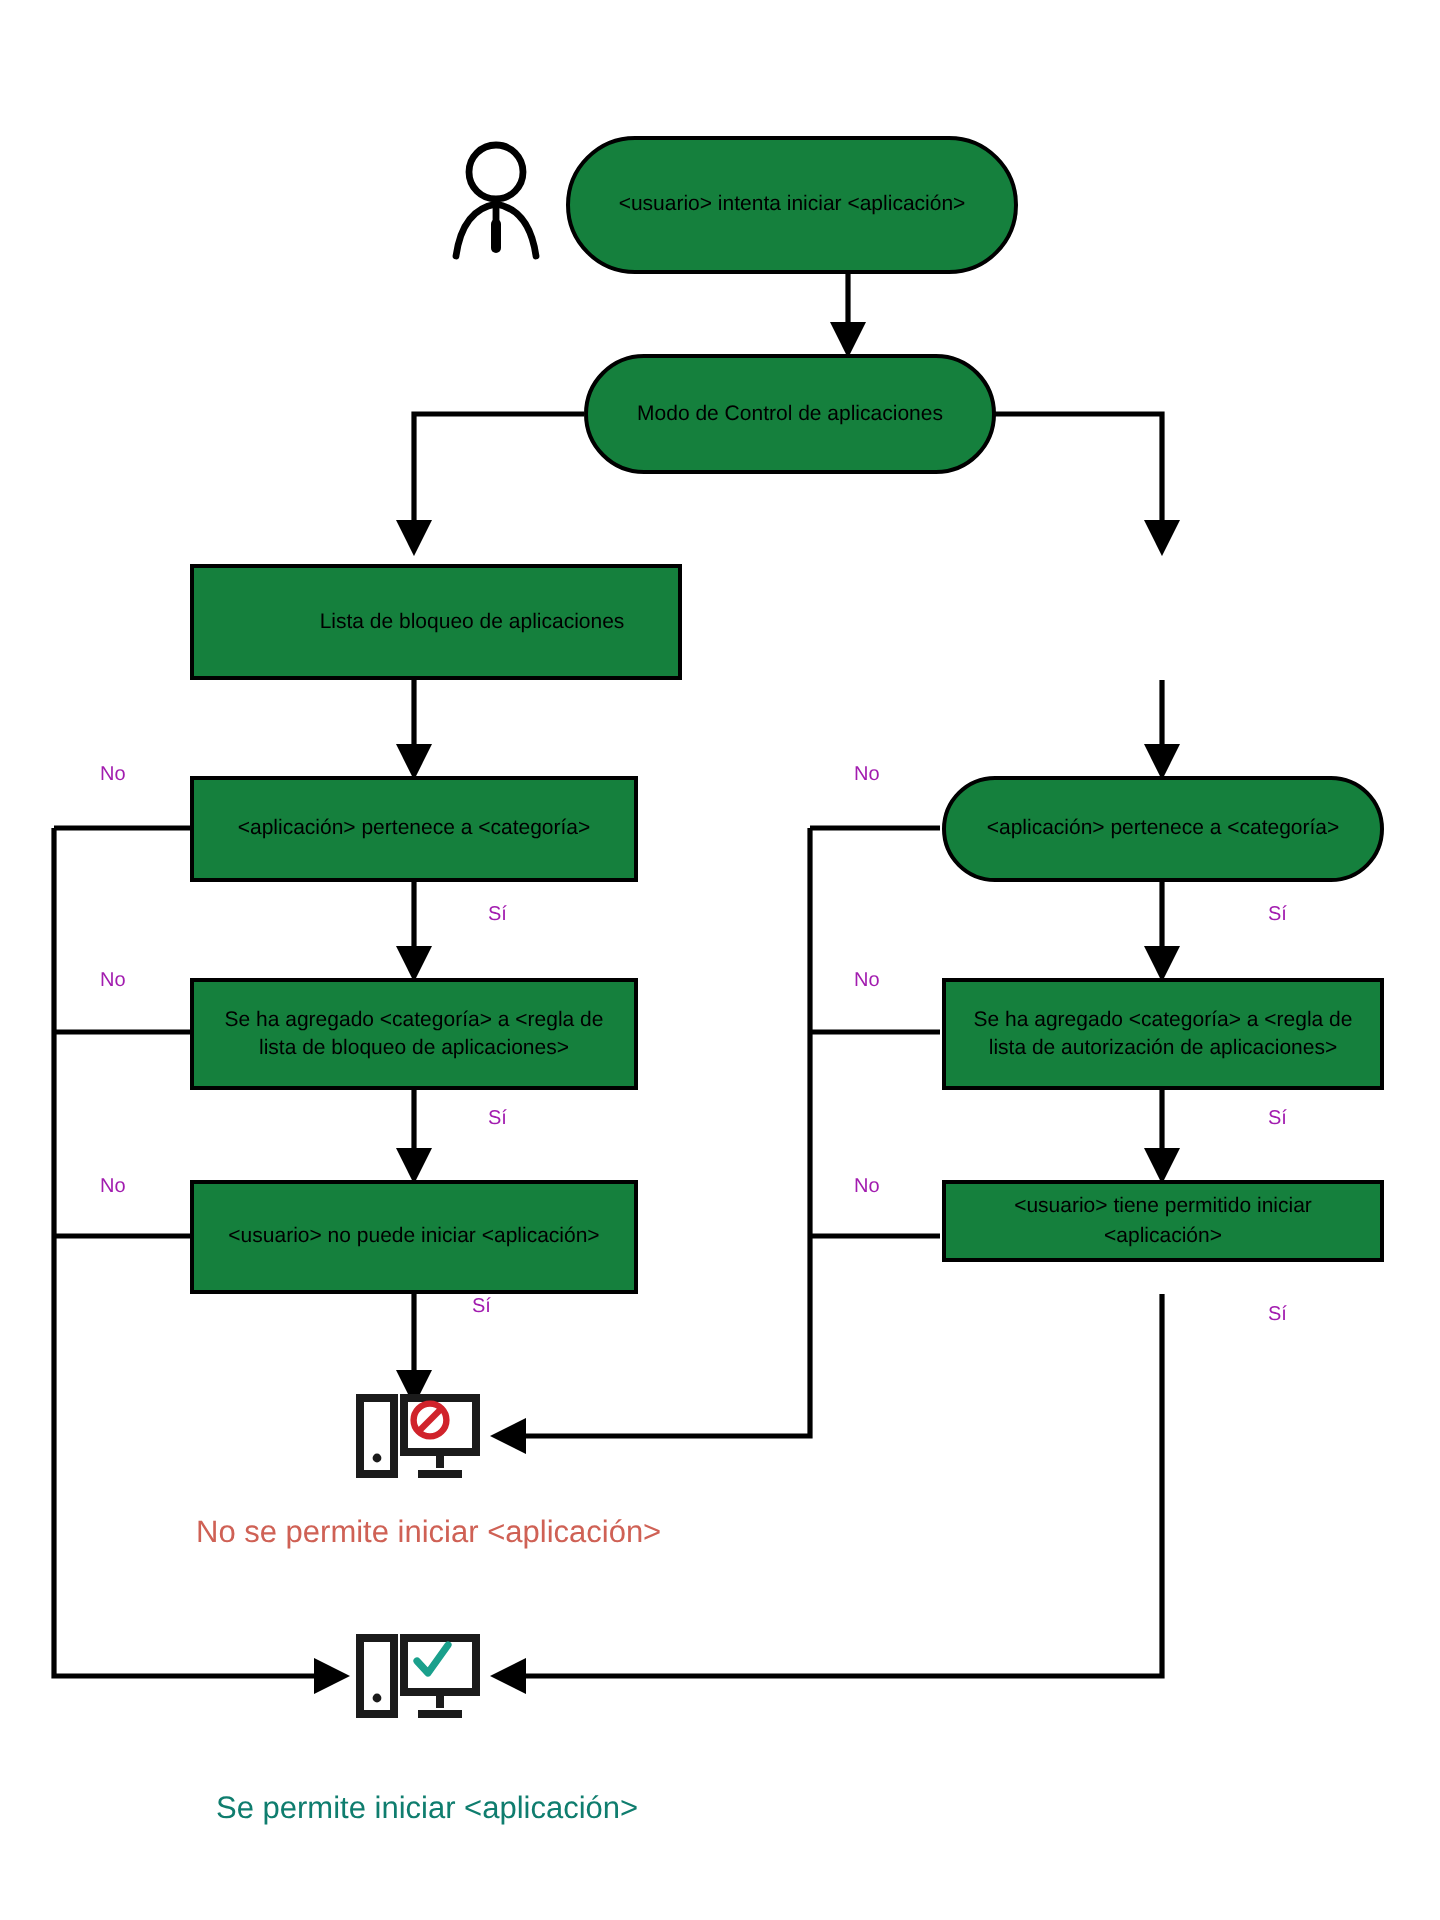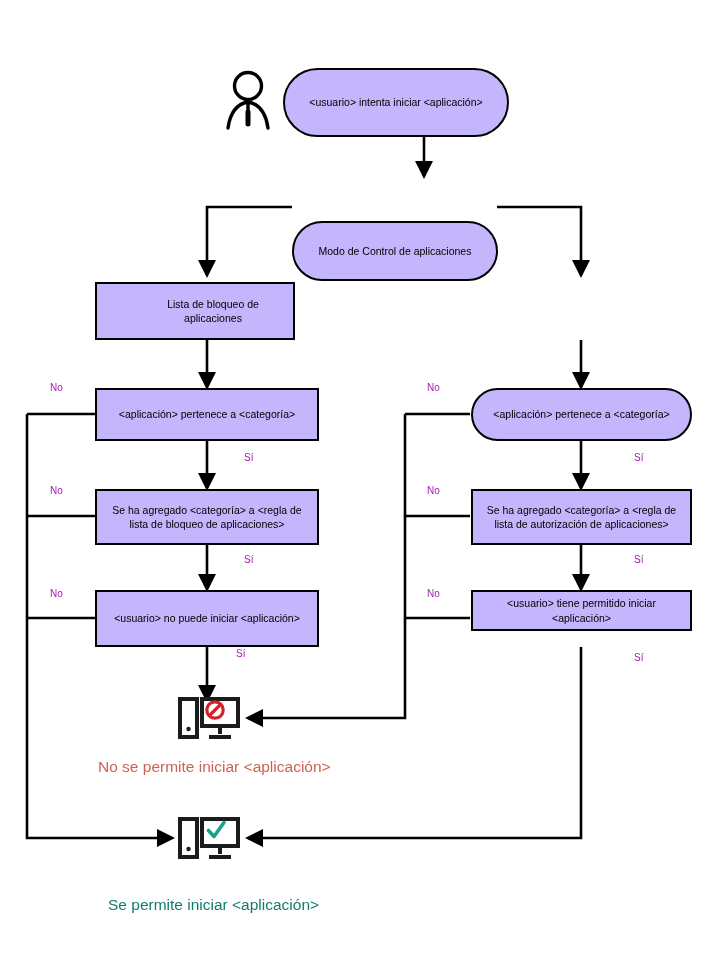--- a/index.html
+++ b/index.html
@@ -25,21 +25,21 @@
     top: 0;
     width: 720px;
     height: 960px;
     pointer-events: none;
   }
 
   .node {
     position: absolute;
     box-sizing: border-box;
     border: 2.5px solid #000000;
-    background: #c4b5fd;
+    background: #15803d;
     display: flex;
     align-items: center;
     justify-content: center;
     text-align: center;
     font-size: 10.5px;
     line-height: 1.35;
     padding: 2px 10px;
     color: #000;
   }
   .node.stadium {
@@ -124,25 +124,25 @@
       <path d="M 26 34 C 14 36 8 46 6 60" stroke="#000" stroke-width="3.4" fill="none" stroke-linecap="round"></path>
       <path d="M 26 34 C 38 36 44 46 46 60" stroke="#000" stroke-width="3.4" fill="none" stroke-linecap="round"></path>
       <path d="M 26 44 L 26 56" stroke="#000" stroke-width="5" fill="none" stroke-linecap="round"></path>
     </svg>
   </div>
 
   <div class="node stadium" style="left:283px; top:68px; width:226px; height:69px;">
     <span>&lt;usuario&gt; intenta iniciar &lt;aplicación&gt;</span>
   </div>
 
-  <div class="node stadium" style="left:292px; top:177px; width:206px; height:60px;margin-top:44px;">
+  <div class="node stadium" style="left:292px; top:177px; width:206px; height:60px;">
     <span>Modo de Control de aplicaciones</span>
   </div>
 
-  <div class="node rect" style="left:95px; top:282px; width:200px; height:58px;padding-left:46px;">
+  <div class="node rect" style="left:95px; top:282px; width:246px; height:58px;padding-left:46px;">
     <span>Lista de bloqueo de aplicaciones</span>
   </div>
 
 
   <div class="node rect" style="left:95px; top:388px; width:224px; height:53px;">
     <span>&lt;aplicación&gt; pertenece a &lt;categoría&gt;</span>
   </div>
 
   <div class="node stadium" style="left:471px; top:388px; width:221px; height:53px;">
     <span>&lt;aplicación&gt; pertenece a &lt;categoría&gt;</span>

